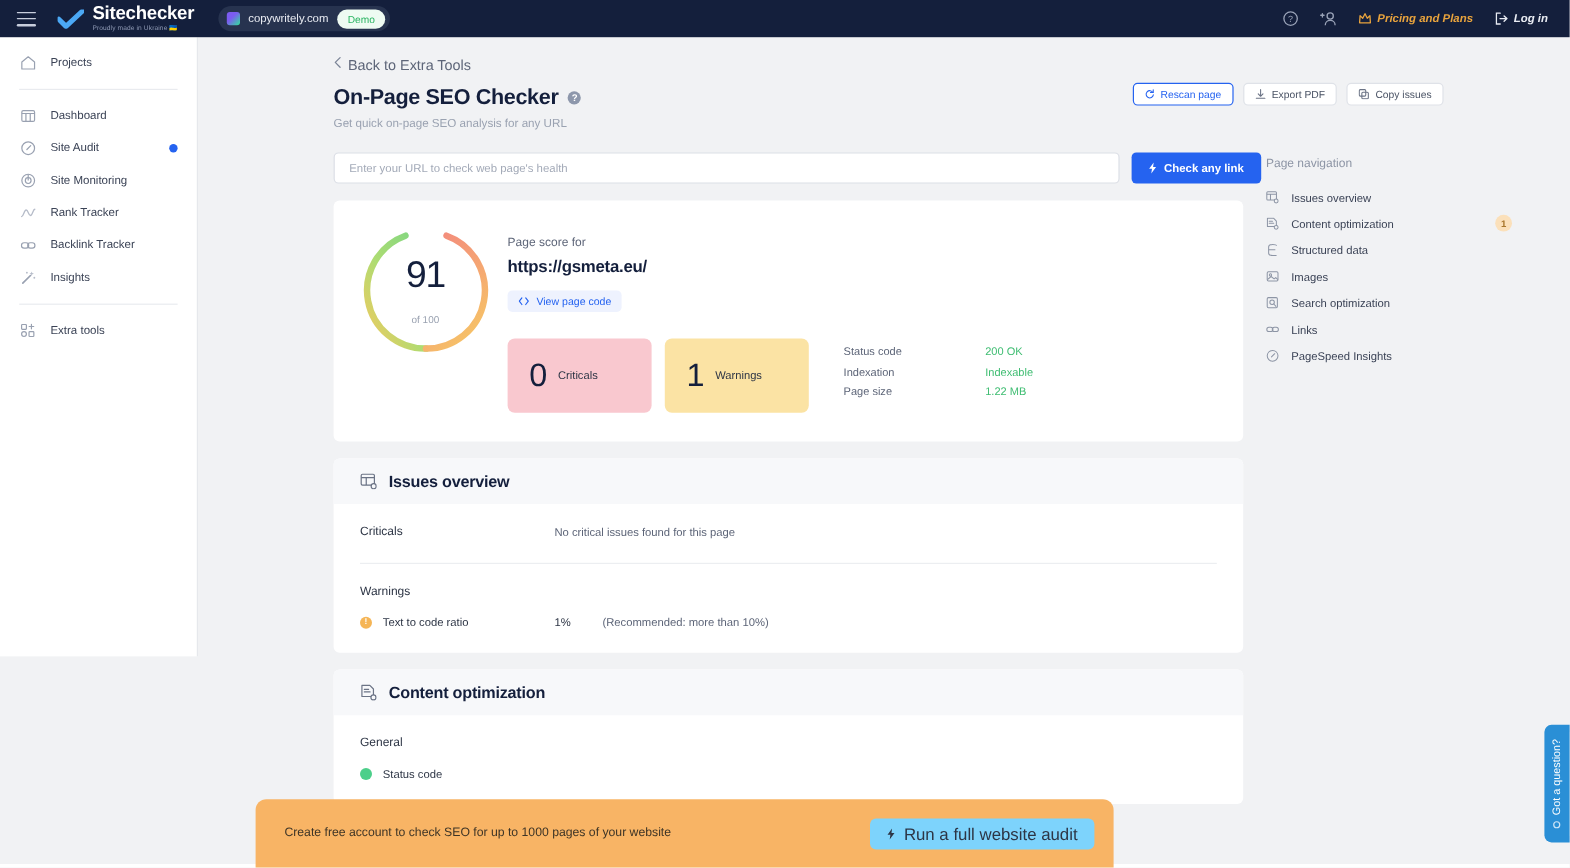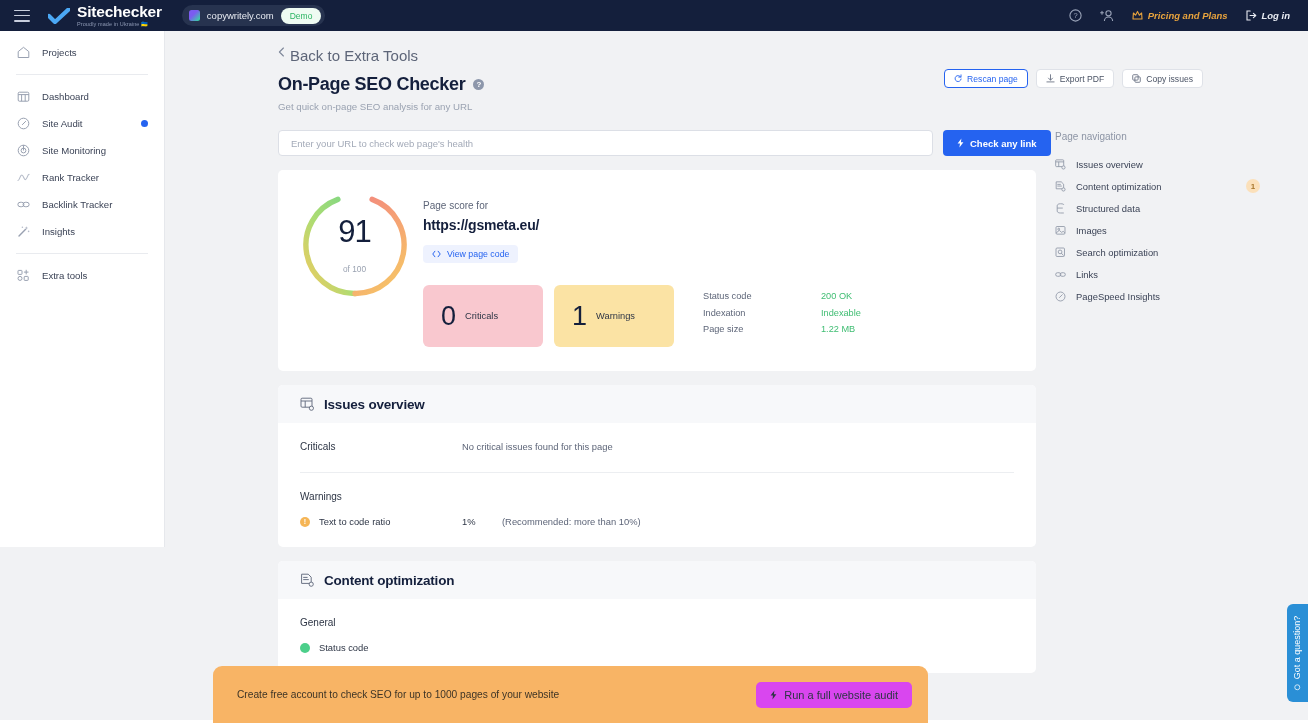--- a/index.html
+++ b/index.html
@@ -71,21 +71,21 @@
   .nav-sep { height:1px; background:#e9ebef; margin:8px 16px; }
 
   
   .main {
     position:absolute; top:31px; left:165px;
     width:1143px; height:692px;
     overflow:hidden;
   }
   .back-link {
     display:flex; align-items:flex-start; gap:5px;
-    margin: 16px 0 0 113px; font-size:15px; color:#5d6578; cursor:pointer; width:max-content;
+    margin: 16px 0 0 113px; font-size:12px; color:#5d6578; cursor:pointer; width:max-content;
   }
   .page-title-row { margin:10px 0 0 113px; display:flex; align-items:center; gap:8px; }
   .page-title { font-size:18px; font-weight:bold; color:#141f3c; letter-spacing:-0.3px; }
   .help-dot {
     width:11px;height:11px;border-radius:50%;background:#8d97ab;color:#fff;
     font-size:8px; display:flex;align-items:center;justify-content:center; cursor:pointer; font-weight:bold;
   }
   .page-sub { margin:6px 0 0 113px; font-size:9.7px; color:#9aa2b1; }
 
   .actions { position:absolute; top:38px; right:105px; display:flex; gap:8px; }
@@ -177,23 +177,23 @@
 
   
   .banner {
     position:absolute; left:213px; bottom:0px; width:715px; height:57px;
     background:#f8b465; border-radius:9px 9px 0 0;
     display:flex; align-items:center; padding:0 16px 0 24px;
     z-index: 30;
   }
   .banner-text { font-size:10.2px; color:#3d3426; }
   .banner-btn {
-    margin-left:auto; height:26px; background:#d946ef; border-radius:5px;
+    margin-left:auto; height:26px; background:#7dd3fc; border-radius:5px;
     display:flex; align-items:center; gap:7px; padding:0 14px;
-    font-size:11px; color:#2d3545; cursor:pointer; font-weight:500; white-space:nowrap;
+    font-size:14px; color:#2d3545; cursor:pointer; font-weight:500; white-space:nowrap;
   }
 
   
   .chat-tab {
     position:absolute; right:0px; top:604px; width:21px; height:98px;
     background:#2a8fd6; border-radius:6px 0 0 6px;
     display:flex; align-items:center; justify-content:center;
     cursor:pointer; z-index:35;
   }
   .chat-tab-inner {

